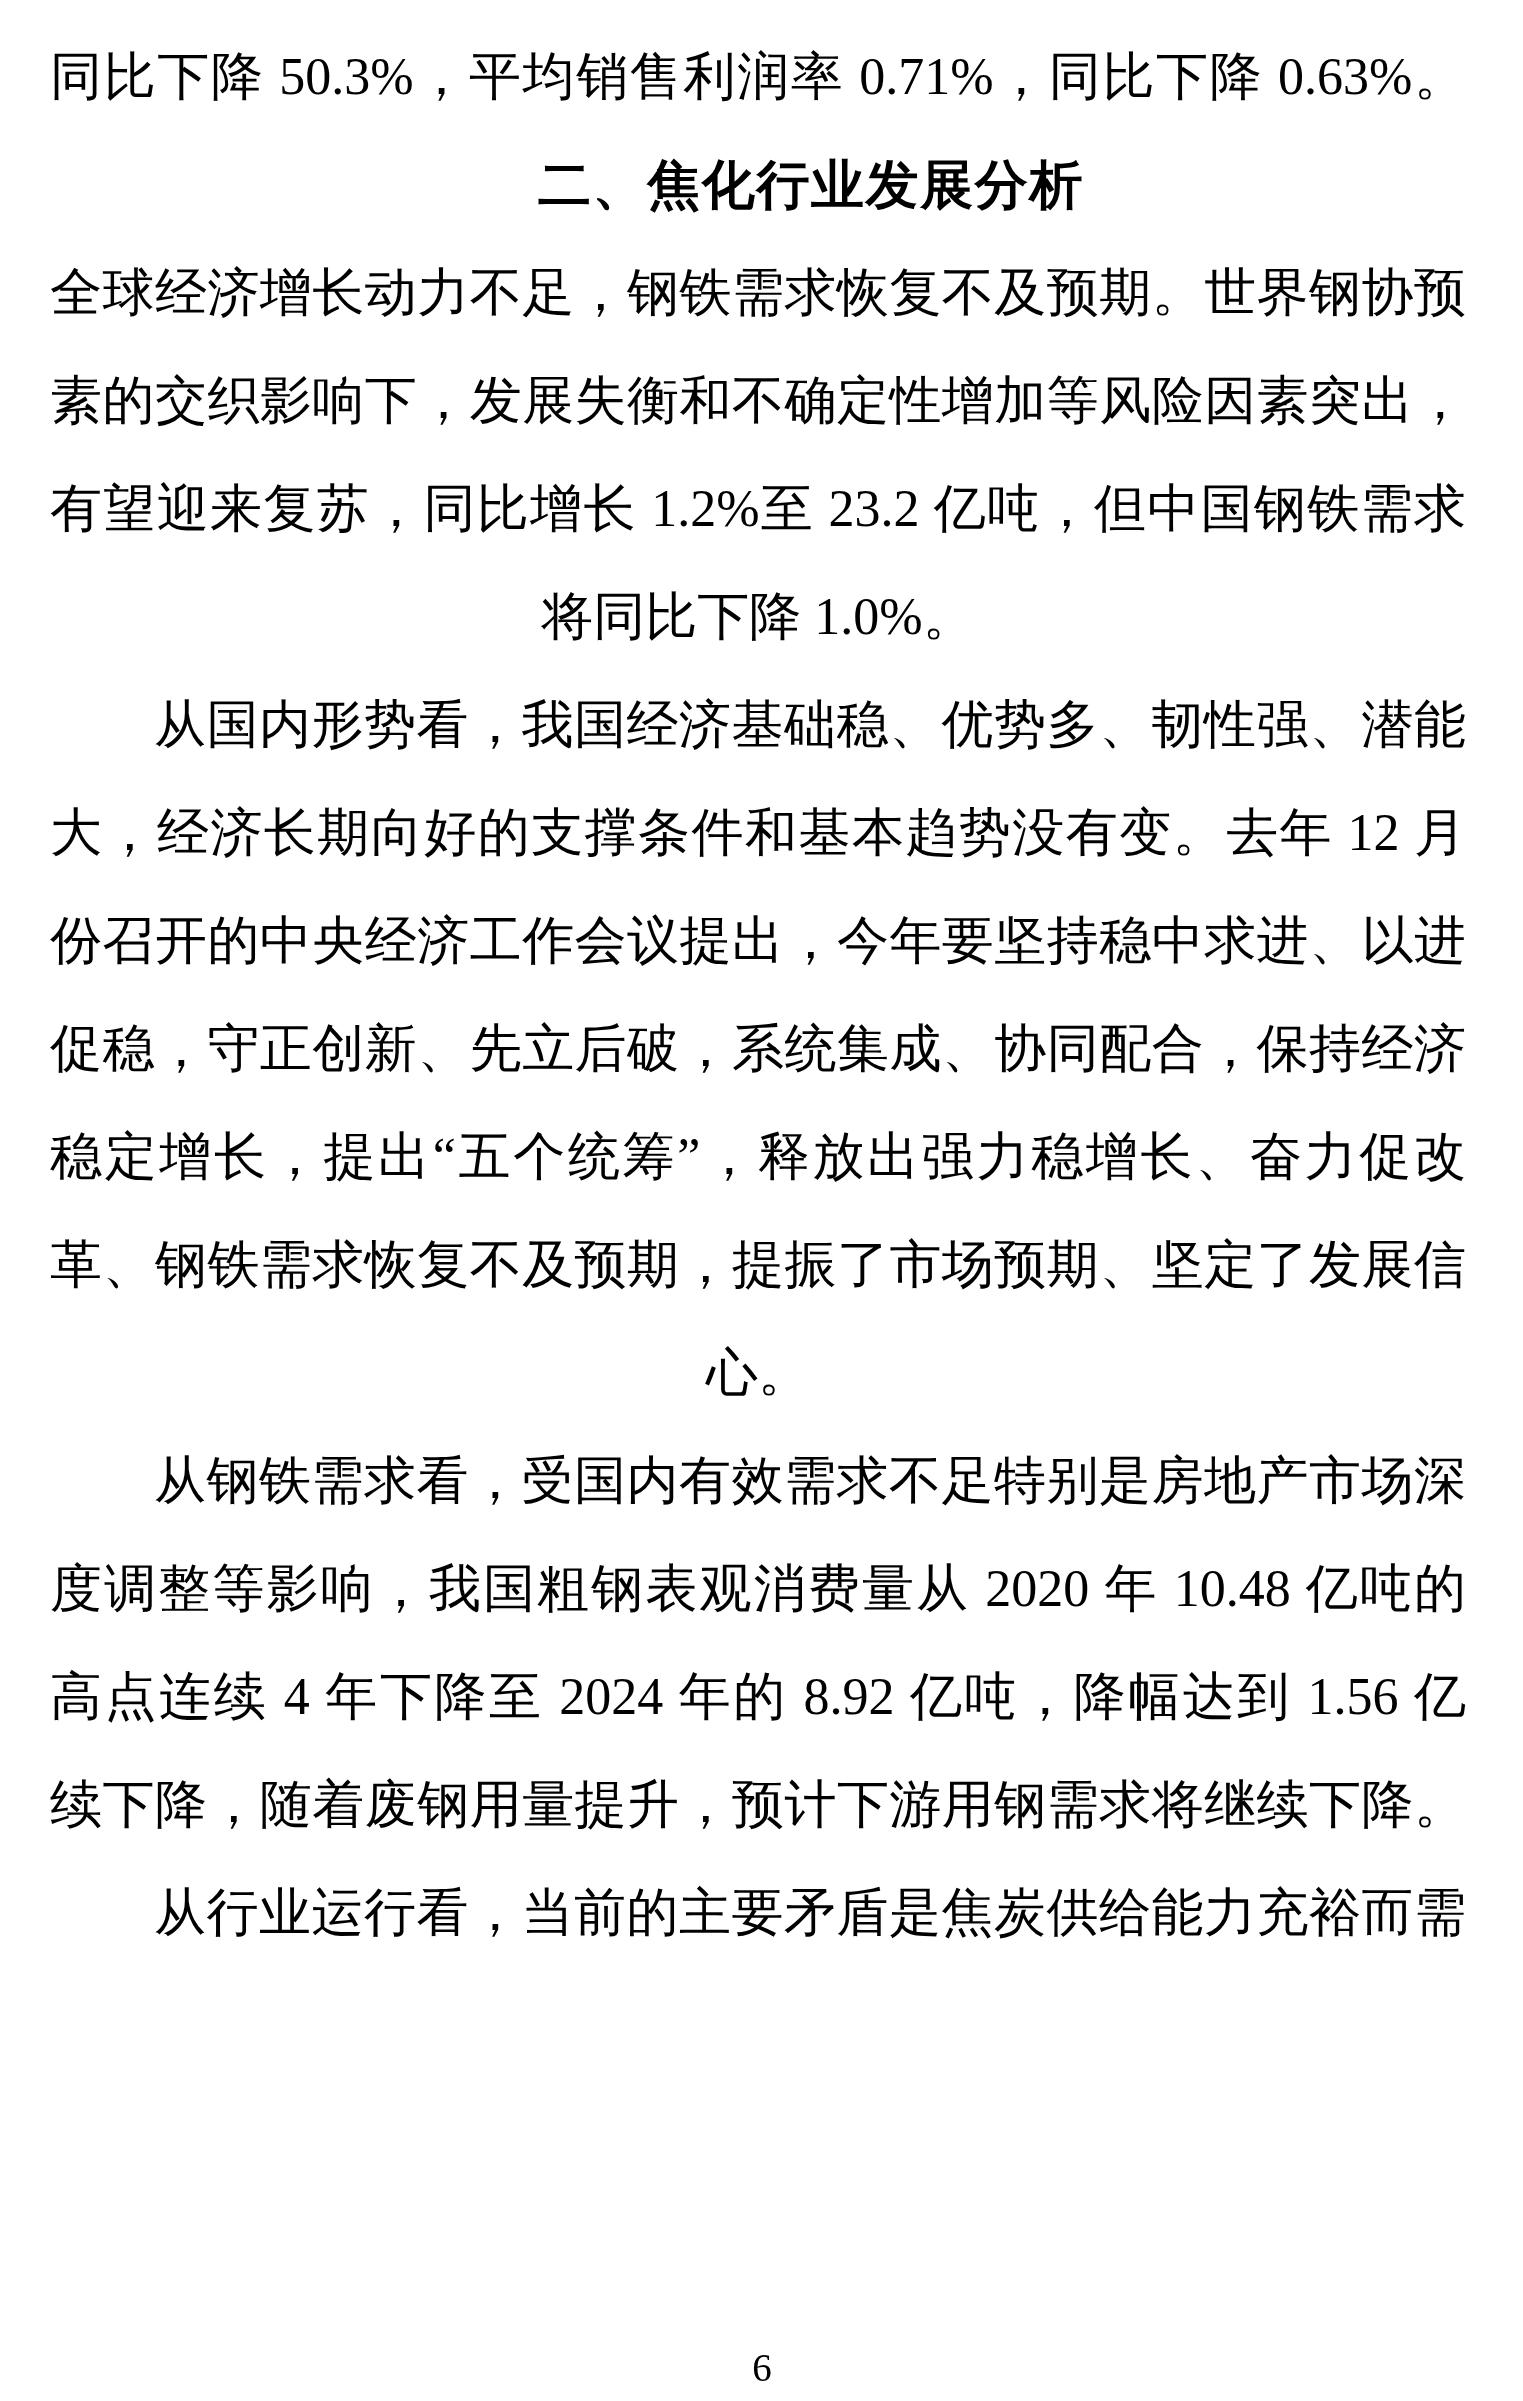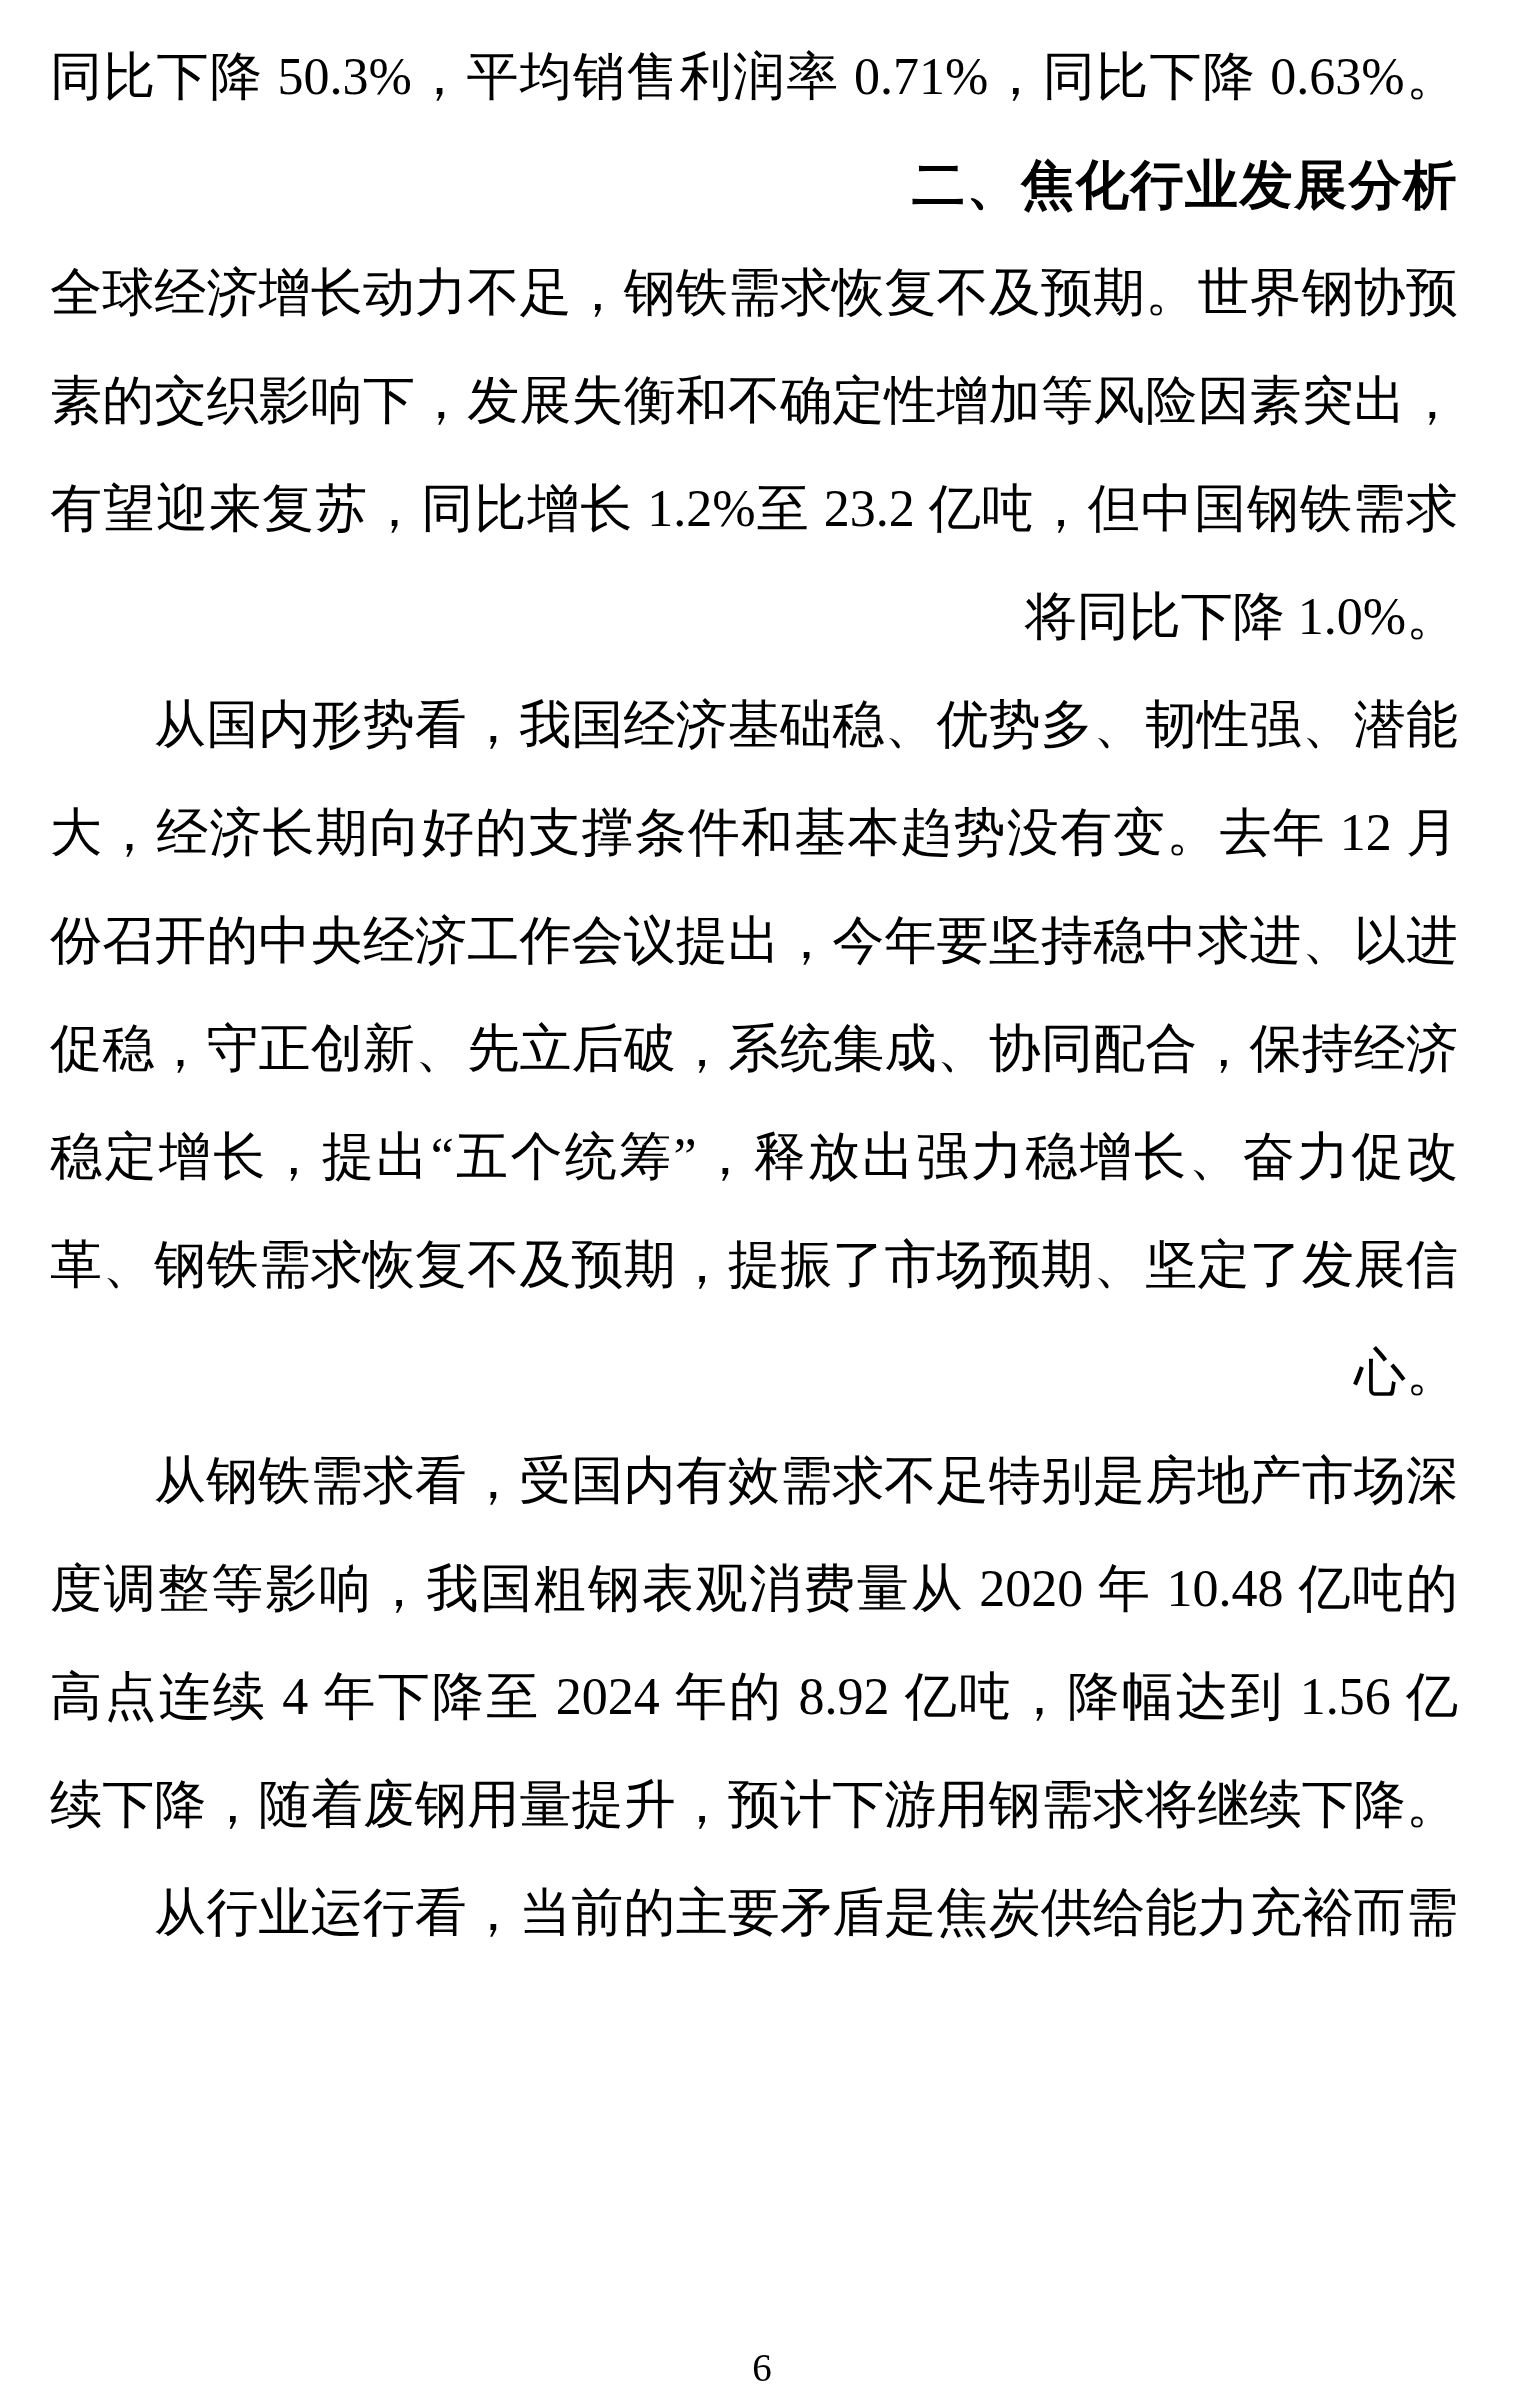--- a/index.html
+++ b/index.html
@@ -12,30 +12,30 @@
     width: 1524px;
     height: 2401px;
     background: #ffffff;
     overflow: hidden;
     color: #000000;
     font-family: "Liberation Serif", "DejaVu Serif", serif;
   }
   .text-block {
     position: absolute;
     left: 50px;
-    right: 66px;
+    right: 58px;
     top: 22.6px;
   }
   .line {
     height: 108px;
     line-height: 108px;
     white-space: nowrap;
     font-size: 52px;
     color: #000000;
-    text-align: right;
+    text-align: center;
   }
   .line.fill {
     white-space: normal;
     text-align: justify;
     text-align-last: justify;
     text-justify: inter-character;
   }
   .line.indent {
     text-indent: 2em;
   }

